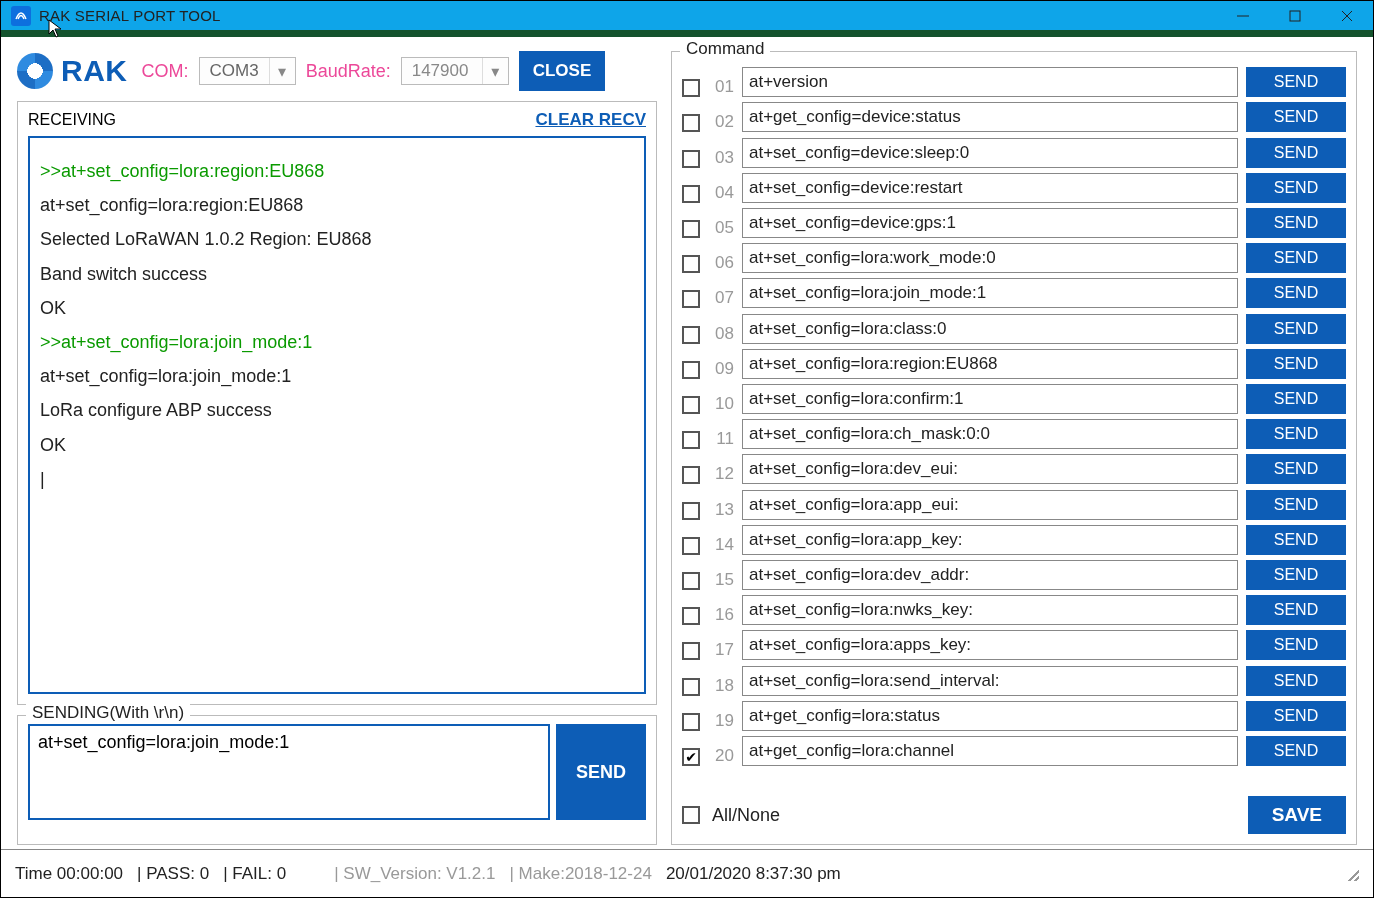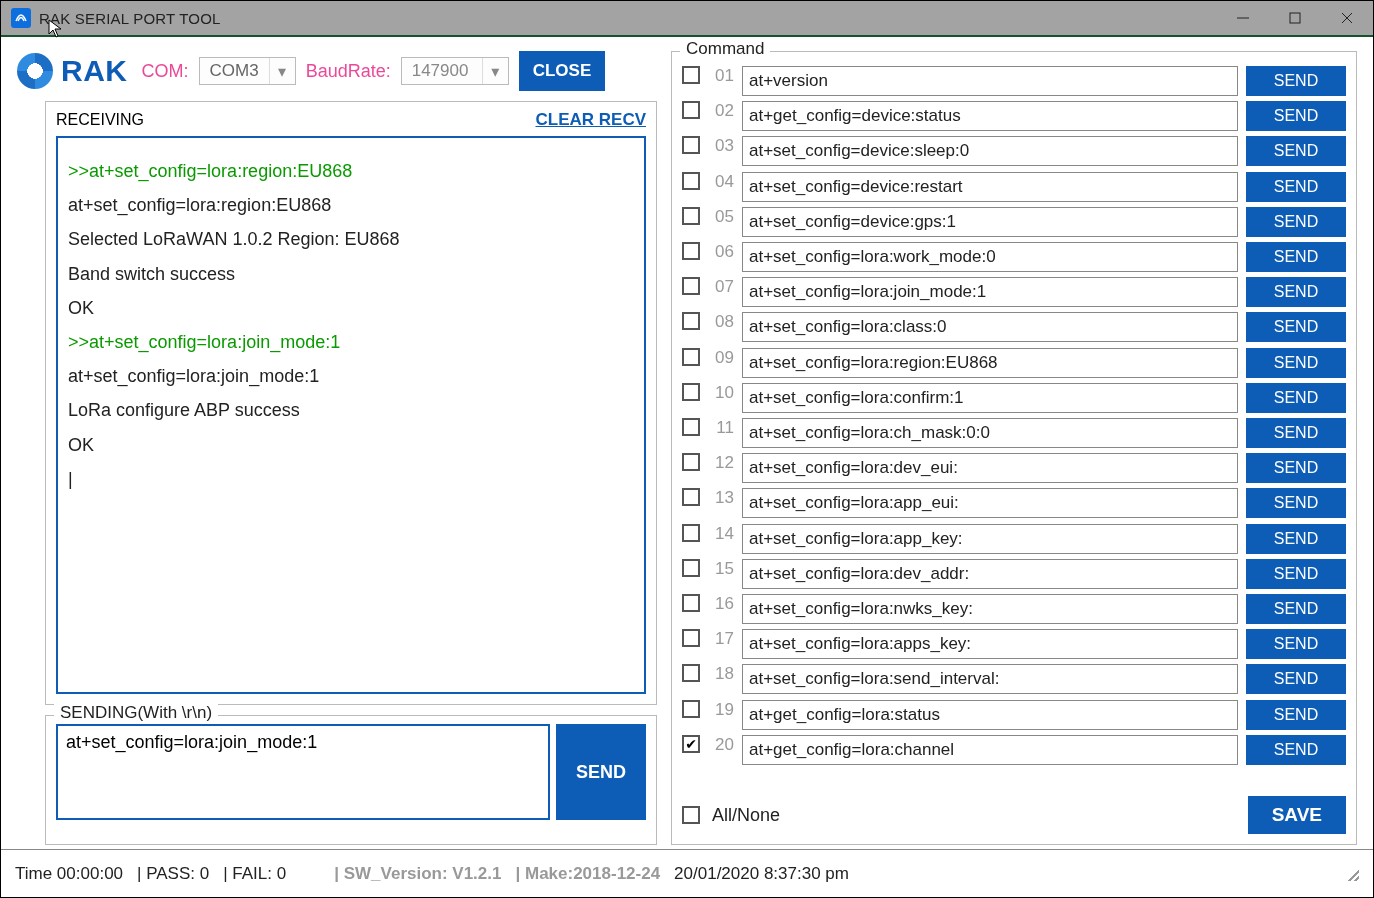--- a/index.html
+++ b/index.html
@@ -12,22 +12,22 @@
     overflow: hidden;
     display: flex;
     flex-direction: column;
     border: 1px solid #000;
   }
   
   .titlebar {
     height: 36px;
     display: flex;
     align-items: center;
-    border-bottom: 2px solid #14532d;
-    background: #a3a3a3;
+    border-bottom: 7px solid #14532d;
+    background: #0ea5e9;
   }
   .titlebar .app-icon {
     width: 20px; height: 20px;
     margin: 0 8px 0 10px;
     background: #0d6fde;
     border-radius: 3px;
     display: flex; align-items: center; justify-content: center;
     color: #fff; font-size: 11px;
   }
   .titlebar .title { font-size: 15px; color: #222; letter-spacing: .2px; }
@@ -105,21 +105,20 @@
     background: #0d5db6; color: #fff; border: none;
     height: 40px; padding: 0 14px; font-size: 17px; font-weight: 600;
     cursor: pointer;
   }
 
   
   .group {
     border: 1px solid #bbb;
     position: relative;
     padding: 8px 10px 10px 10px;
-    margin-left: 28px;
   }
   .group > .legend {
     position: absolute;
     top: -13px; left: 8px;
     background: #fff;
     padding: 0 6px;
     font-size: 17px;
     color: #222;
   }
 
@@ -170,21 +169,21 @@
     border: 1px solid #bbb;
     position: relative;
     padding: 14px 10px 10px 10px;
   }
   .cmd-group > .legend {
     position: absolute; top: -13px; left: 8px;
     background: #fff; padding: 0 6px; font-size: 17px; color: #222;
   }
   .cmd-list { flex: 1; display: flex; flex-direction: column; gap: 4px; overflow: hidden; }
   .cmd-row {
-    display: flex; align-items: flex-start; gap: 8px;
+    display: flex; align-items: flex-end; gap: 8px;
     height: 32px;
   }
   .cb {
     width: 18px; height: 18px; border: 2px solid #555; background: #fff;
     display: flex; align-items: center; justify-content: center;
     cursor: pointer; flex: 0 0 18px;
   }
   .cb.checked::after {
     content: "✔"; font-size: 14px; line-height: 1; color: #000;
   }
@@ -222,21 +221,21 @@
   
   .statusbar {
     height: 48px;
     border-top: 1px solid #888;
     display: flex; align-items: center;
     font-size: 17px;
     padding: 0 14px;
     gap: 14px;
     color: #222;
   }
-  .statusbar .dim { color: #999; font-weight: bold; }
+  .statusbar .dim { color: #999; }
   .statusbar .spacer { flex: 1; }
   .grip {
     width: 14px; height: 14px;
     background:
       linear-gradient(135deg, transparent 60%, #999 60% 70%, transparent 70% 80%, #999 80% 90%, transparent 90%);
   }
 
   .cursor-arrow {
     position: absolute;
     top: 19px; left: 48px;

